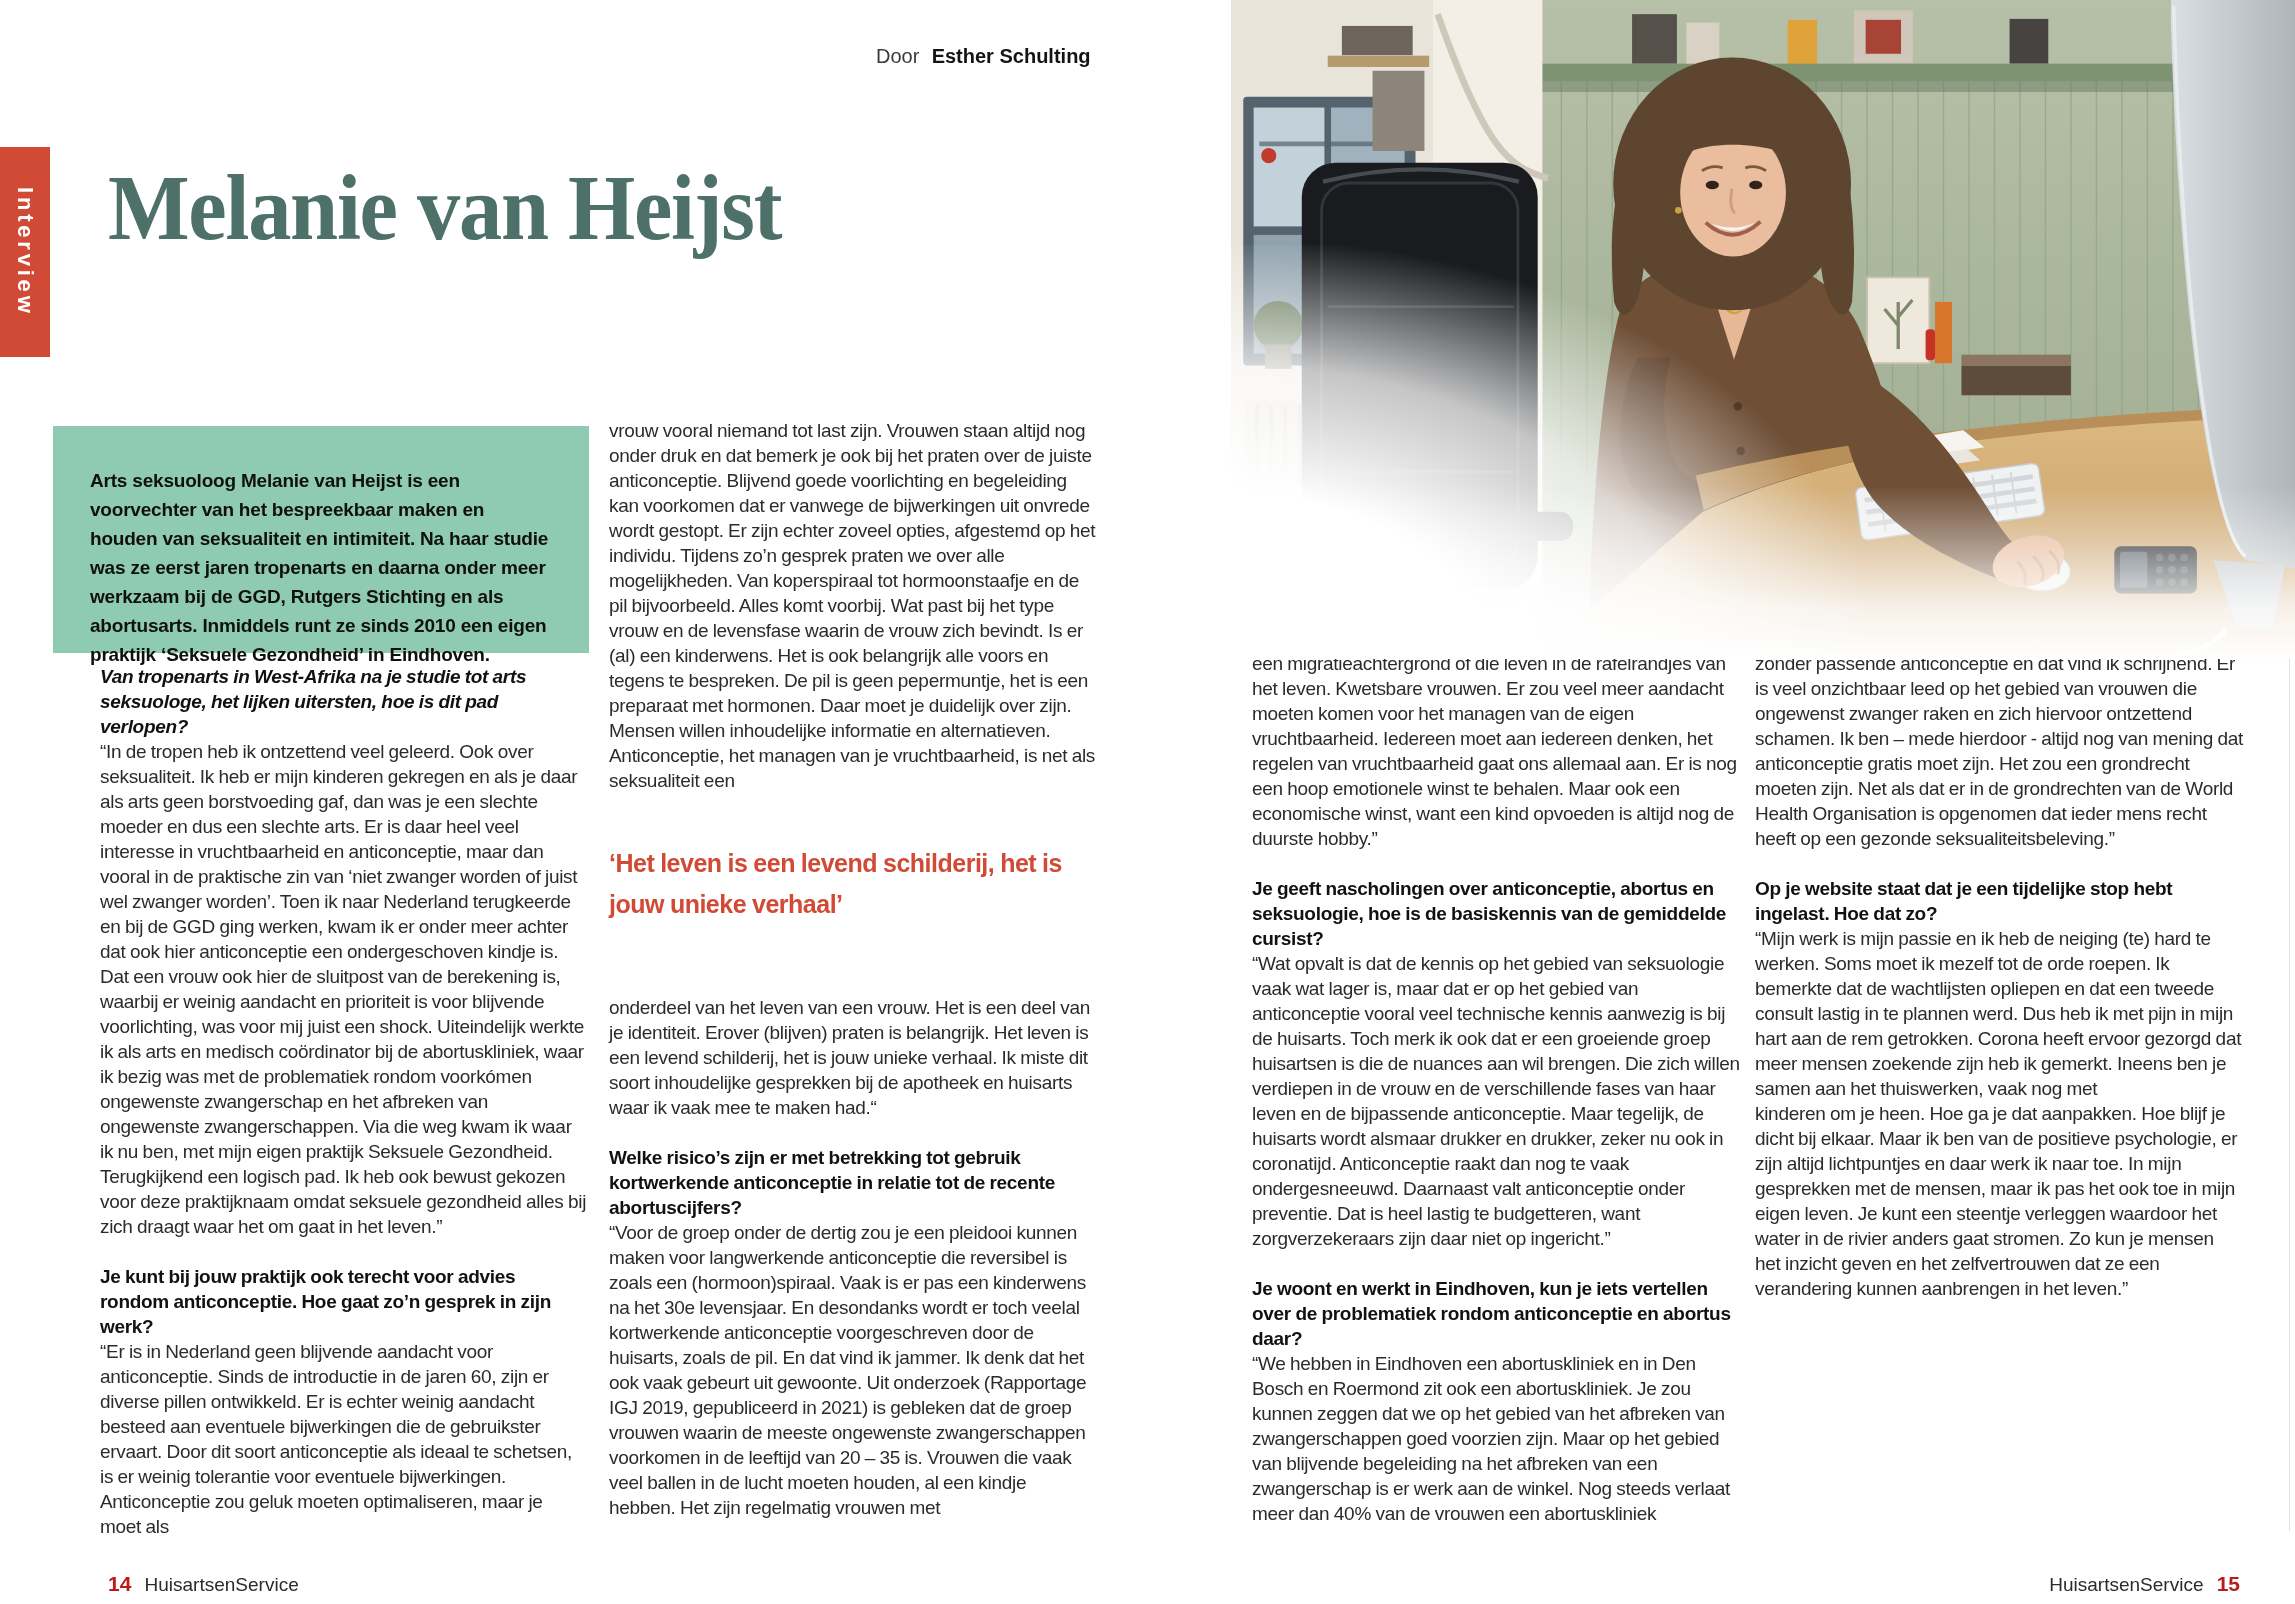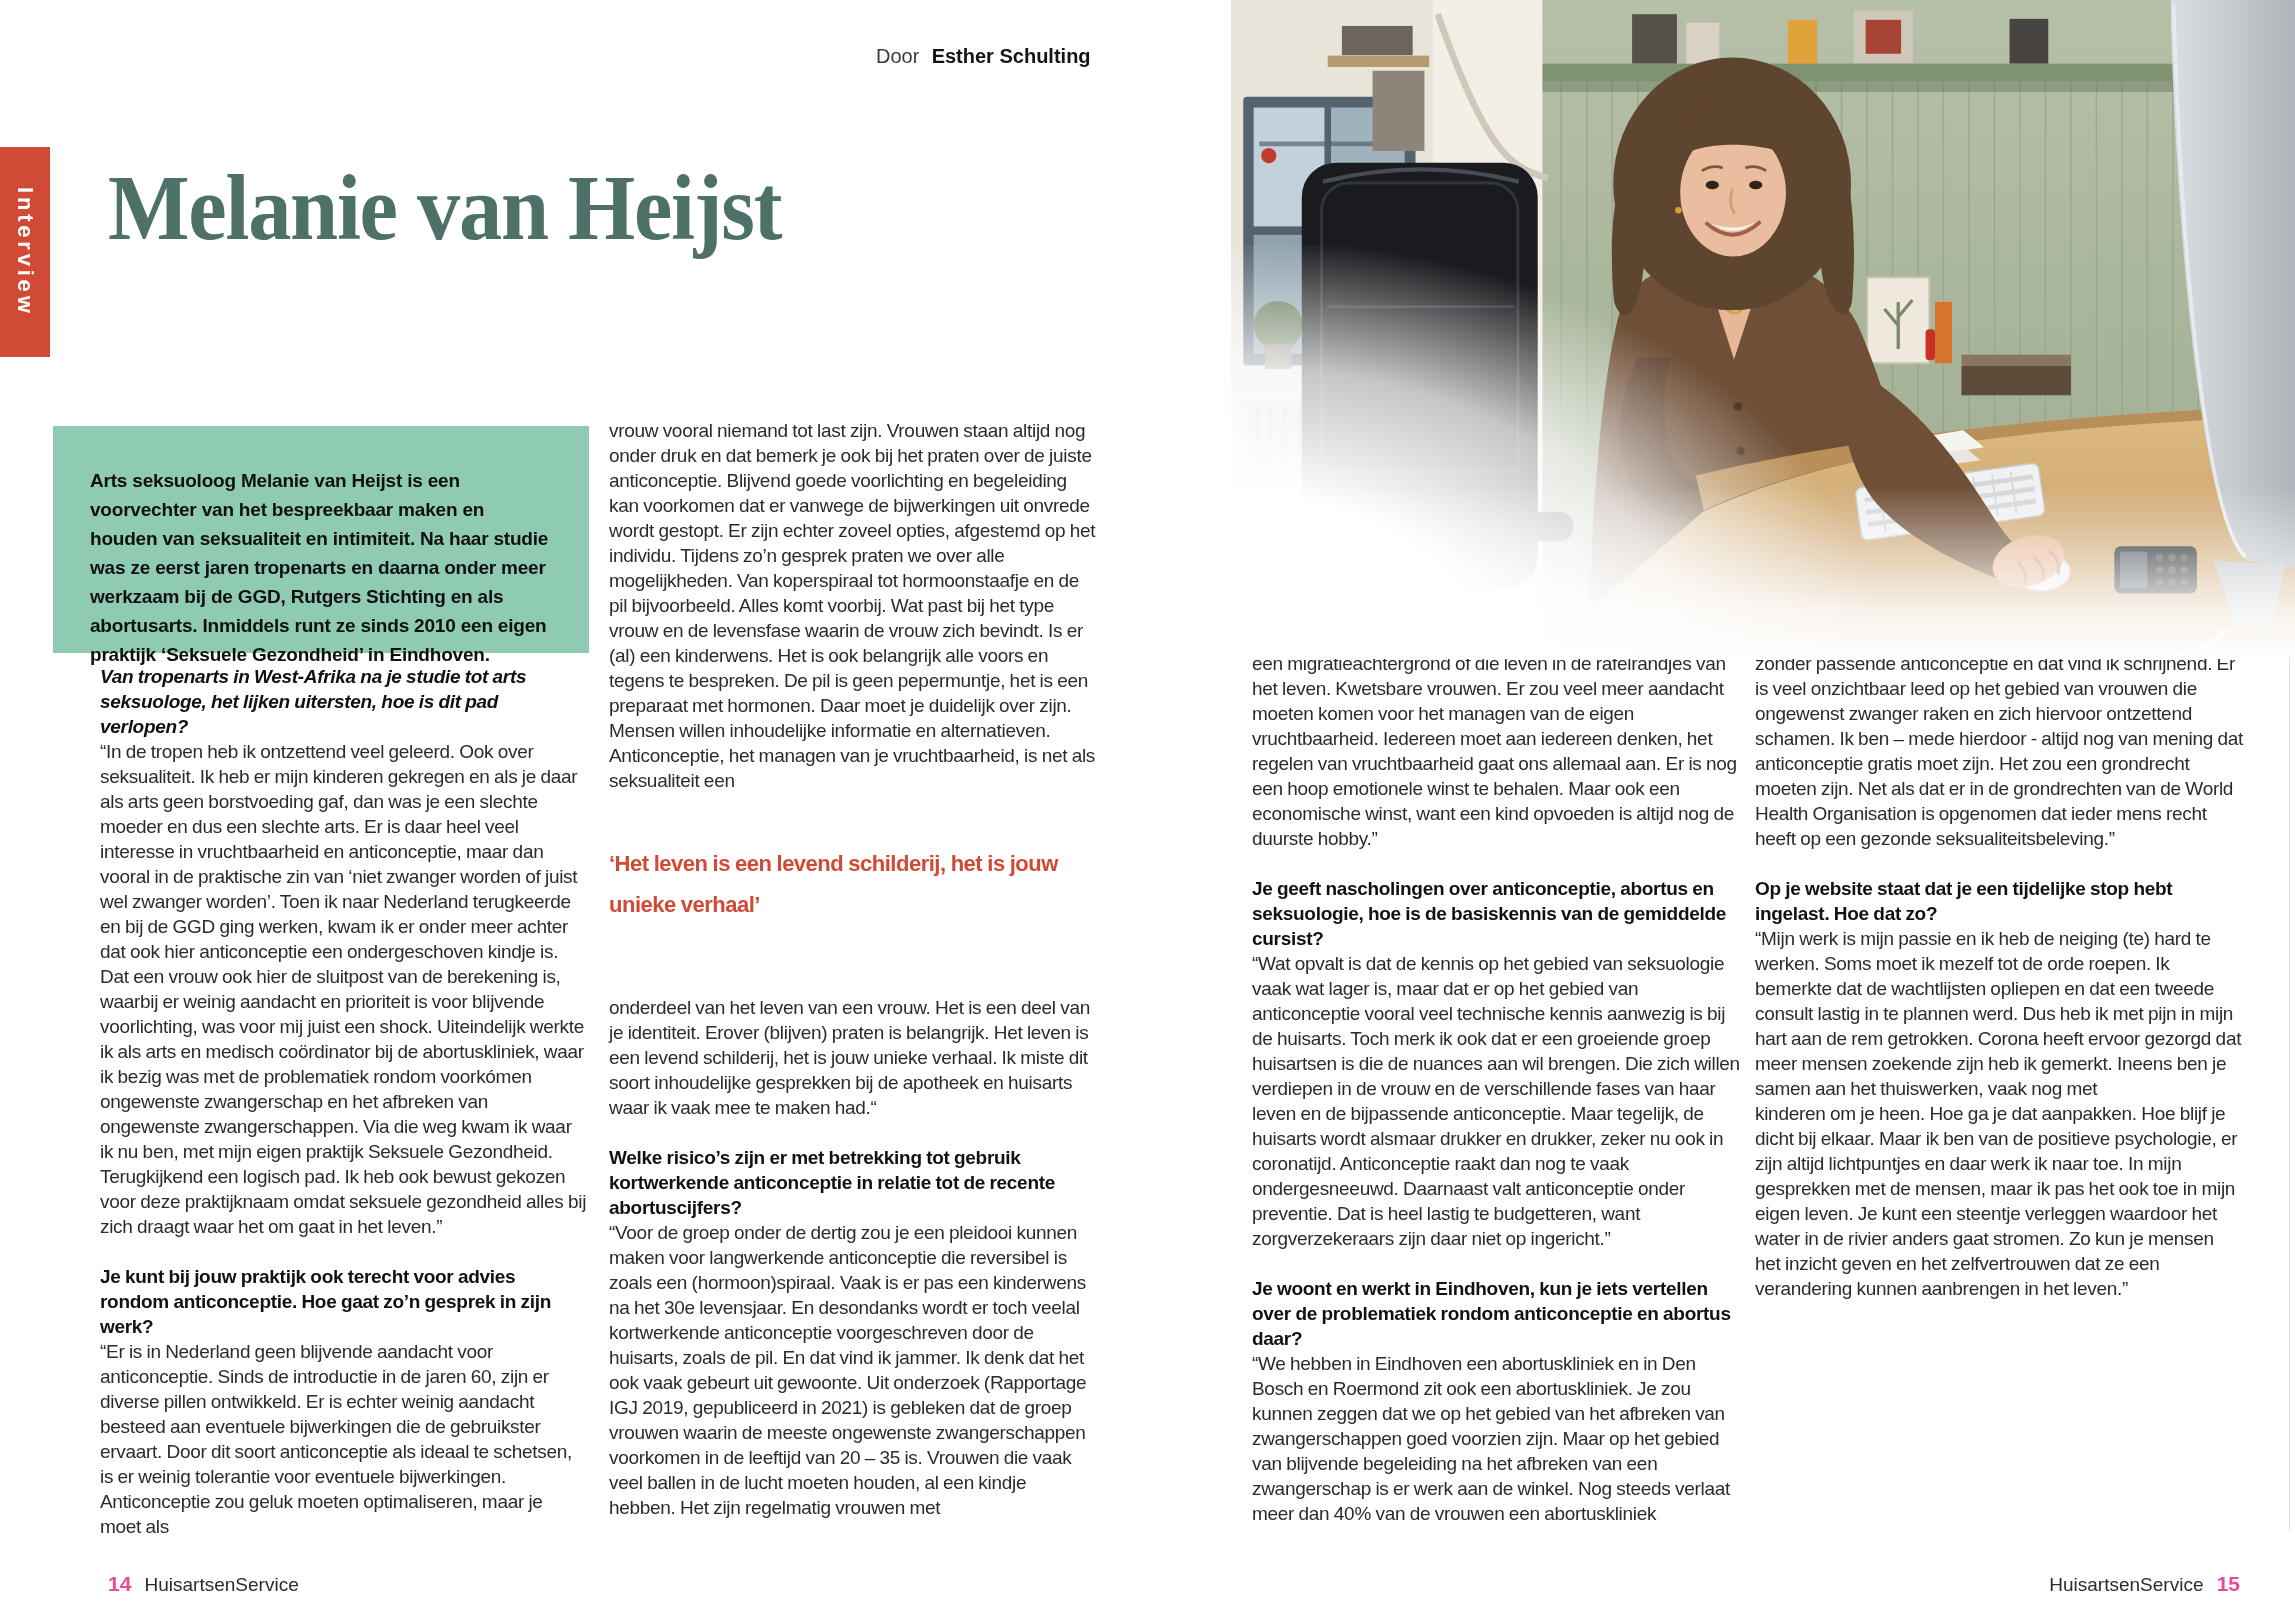--- a/index.html
+++ b/index.html
@@ -20,29 +20,29 @@
 
   
   .introbox{position:absolute;left:53px;top:426px;width:536px;height:227px;background:#8fcbb2;box-sizing:border-box;padding:24.5px 21px 0 22px;}
   .introbox p{margin:15px;font-size:19px;line-height:29px;font-weight:700;color:#101010;letter-spacing:-0.2px;}
 
   
   .col{position:absolute;width:488px;font-size:19px;line-height:25px;letter-spacing:-0.3px;word-spacing:-0.5px;color:#2b2b2b;}
   .col p{margin:0;}
   .col .q{font-weight:700;color:#111;margin-top:25px;}
   .col .q.first{margin-top:0;font-style:italic;}
-  .pullquote{font-size:22px;line-height:41px;font-weight:700;color:#d14a35;letter-spacing:-0.5px;margin:50px 0 70px 0;}
+  .pullquote{font-size:25px;line-height:41px;font-weight:700;color:#d14a35;letter-spacing:-0.5px;margin:50px 0 70px 0;}
   .col1{left:100px;top:664px;}
   .col2{left:609px;top:418px;}
   .col3{left:1252px;top:651px;}
   .col4{left:1755px;top:651px;}
 
   
   .footer{position:absolute;top:1572px;font-size:19px;color:#2b2b2b;}
-  .footer .num{font-weight:700;font-size:21px;color:#ec4899;}
+  .footer .num{font-weight:700;font-size:21px;color:#b91c1c;}
   .footer-left{left:108px;}
   .footer-left .mag{margin-left:13.2px;}
   .footer-right{right:55px;}
   .footer-right .mag{margin-right:13.2px;}
 
   
   .photo{position:absolute;left:1231px;top:0;width:1065px;height:658px;}
   .photo svg{display:block;width:100%;height:100%;}
   .photo-fade-bottom{position:absolute;left:1231px;top:486px;width:1065px;height:173px;background:linear-gradient(to bottom,rgba(255,255,255,0) 0%,rgba(255,255,255,.85) 70%,#fff 100%);pointer-events:none;}
   .photo-fade-corner{position:absolute;left:1231px;top:245px;width:637px;height:413px;background:radial-gradient(ellipse at 0% 100%,#ffffff 28%,rgba(255,255,255,.75) 50%,rgba(255,255,255,0) 72%);pointer-events:none;}

